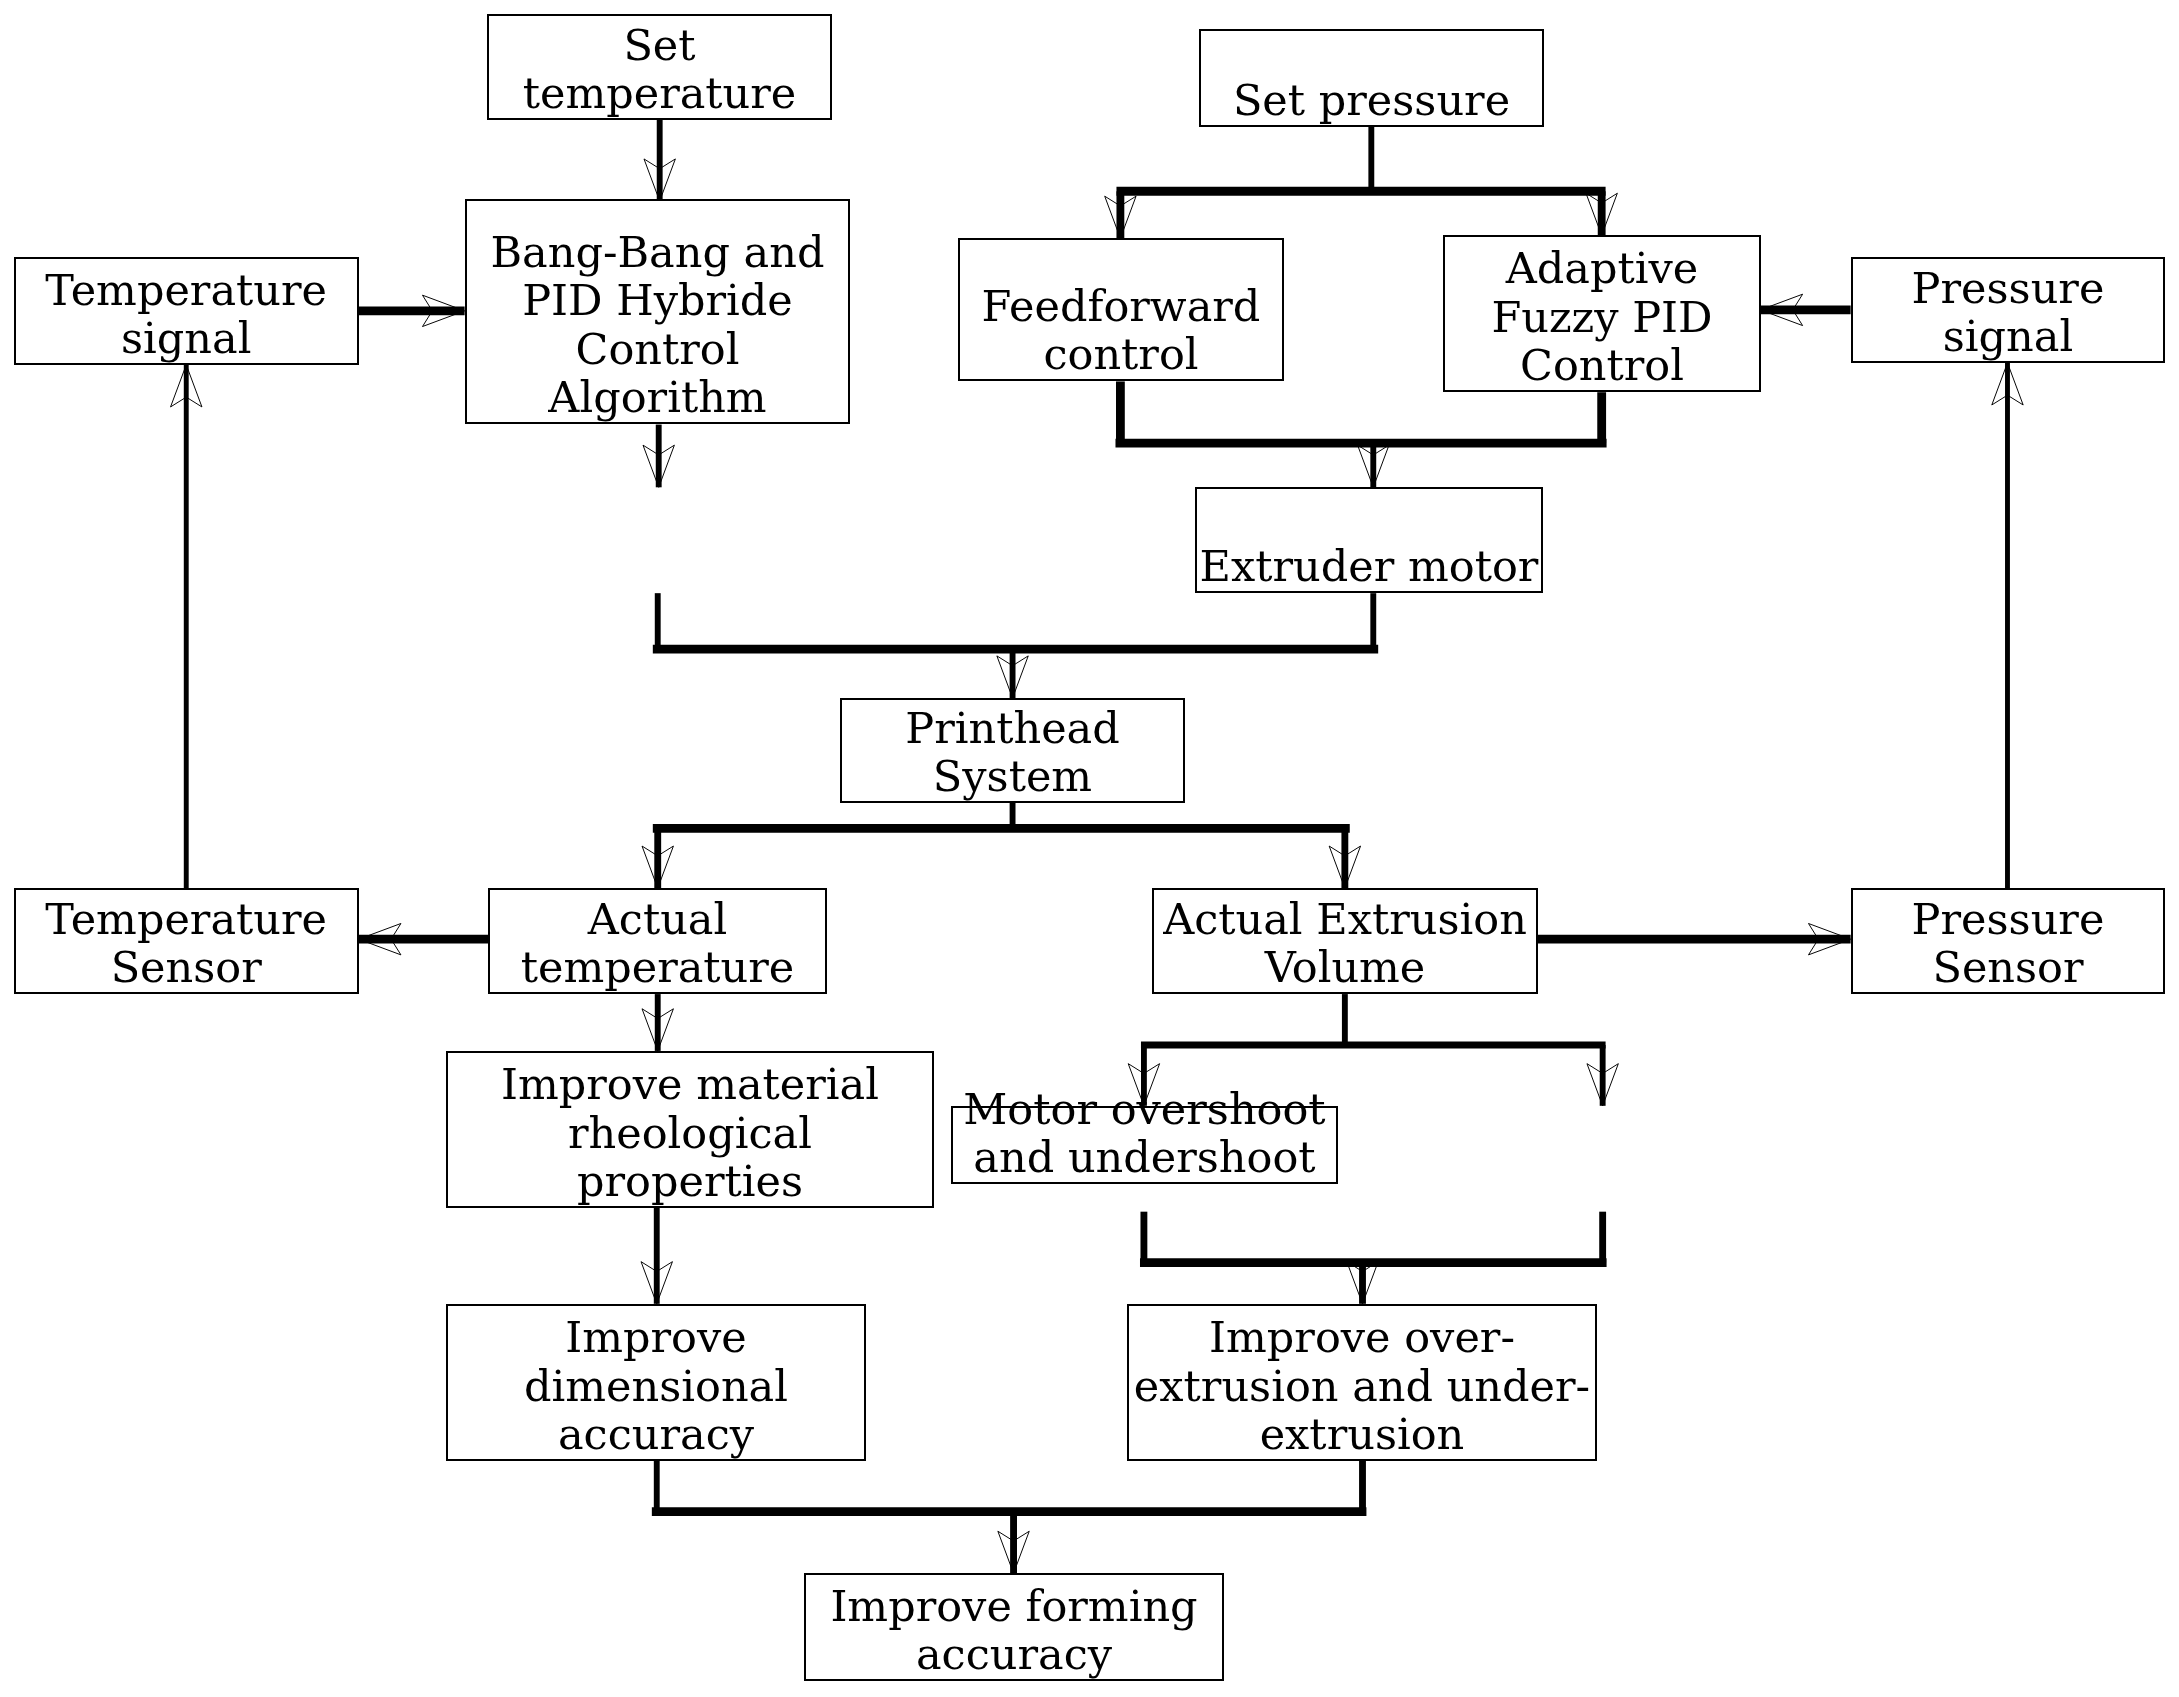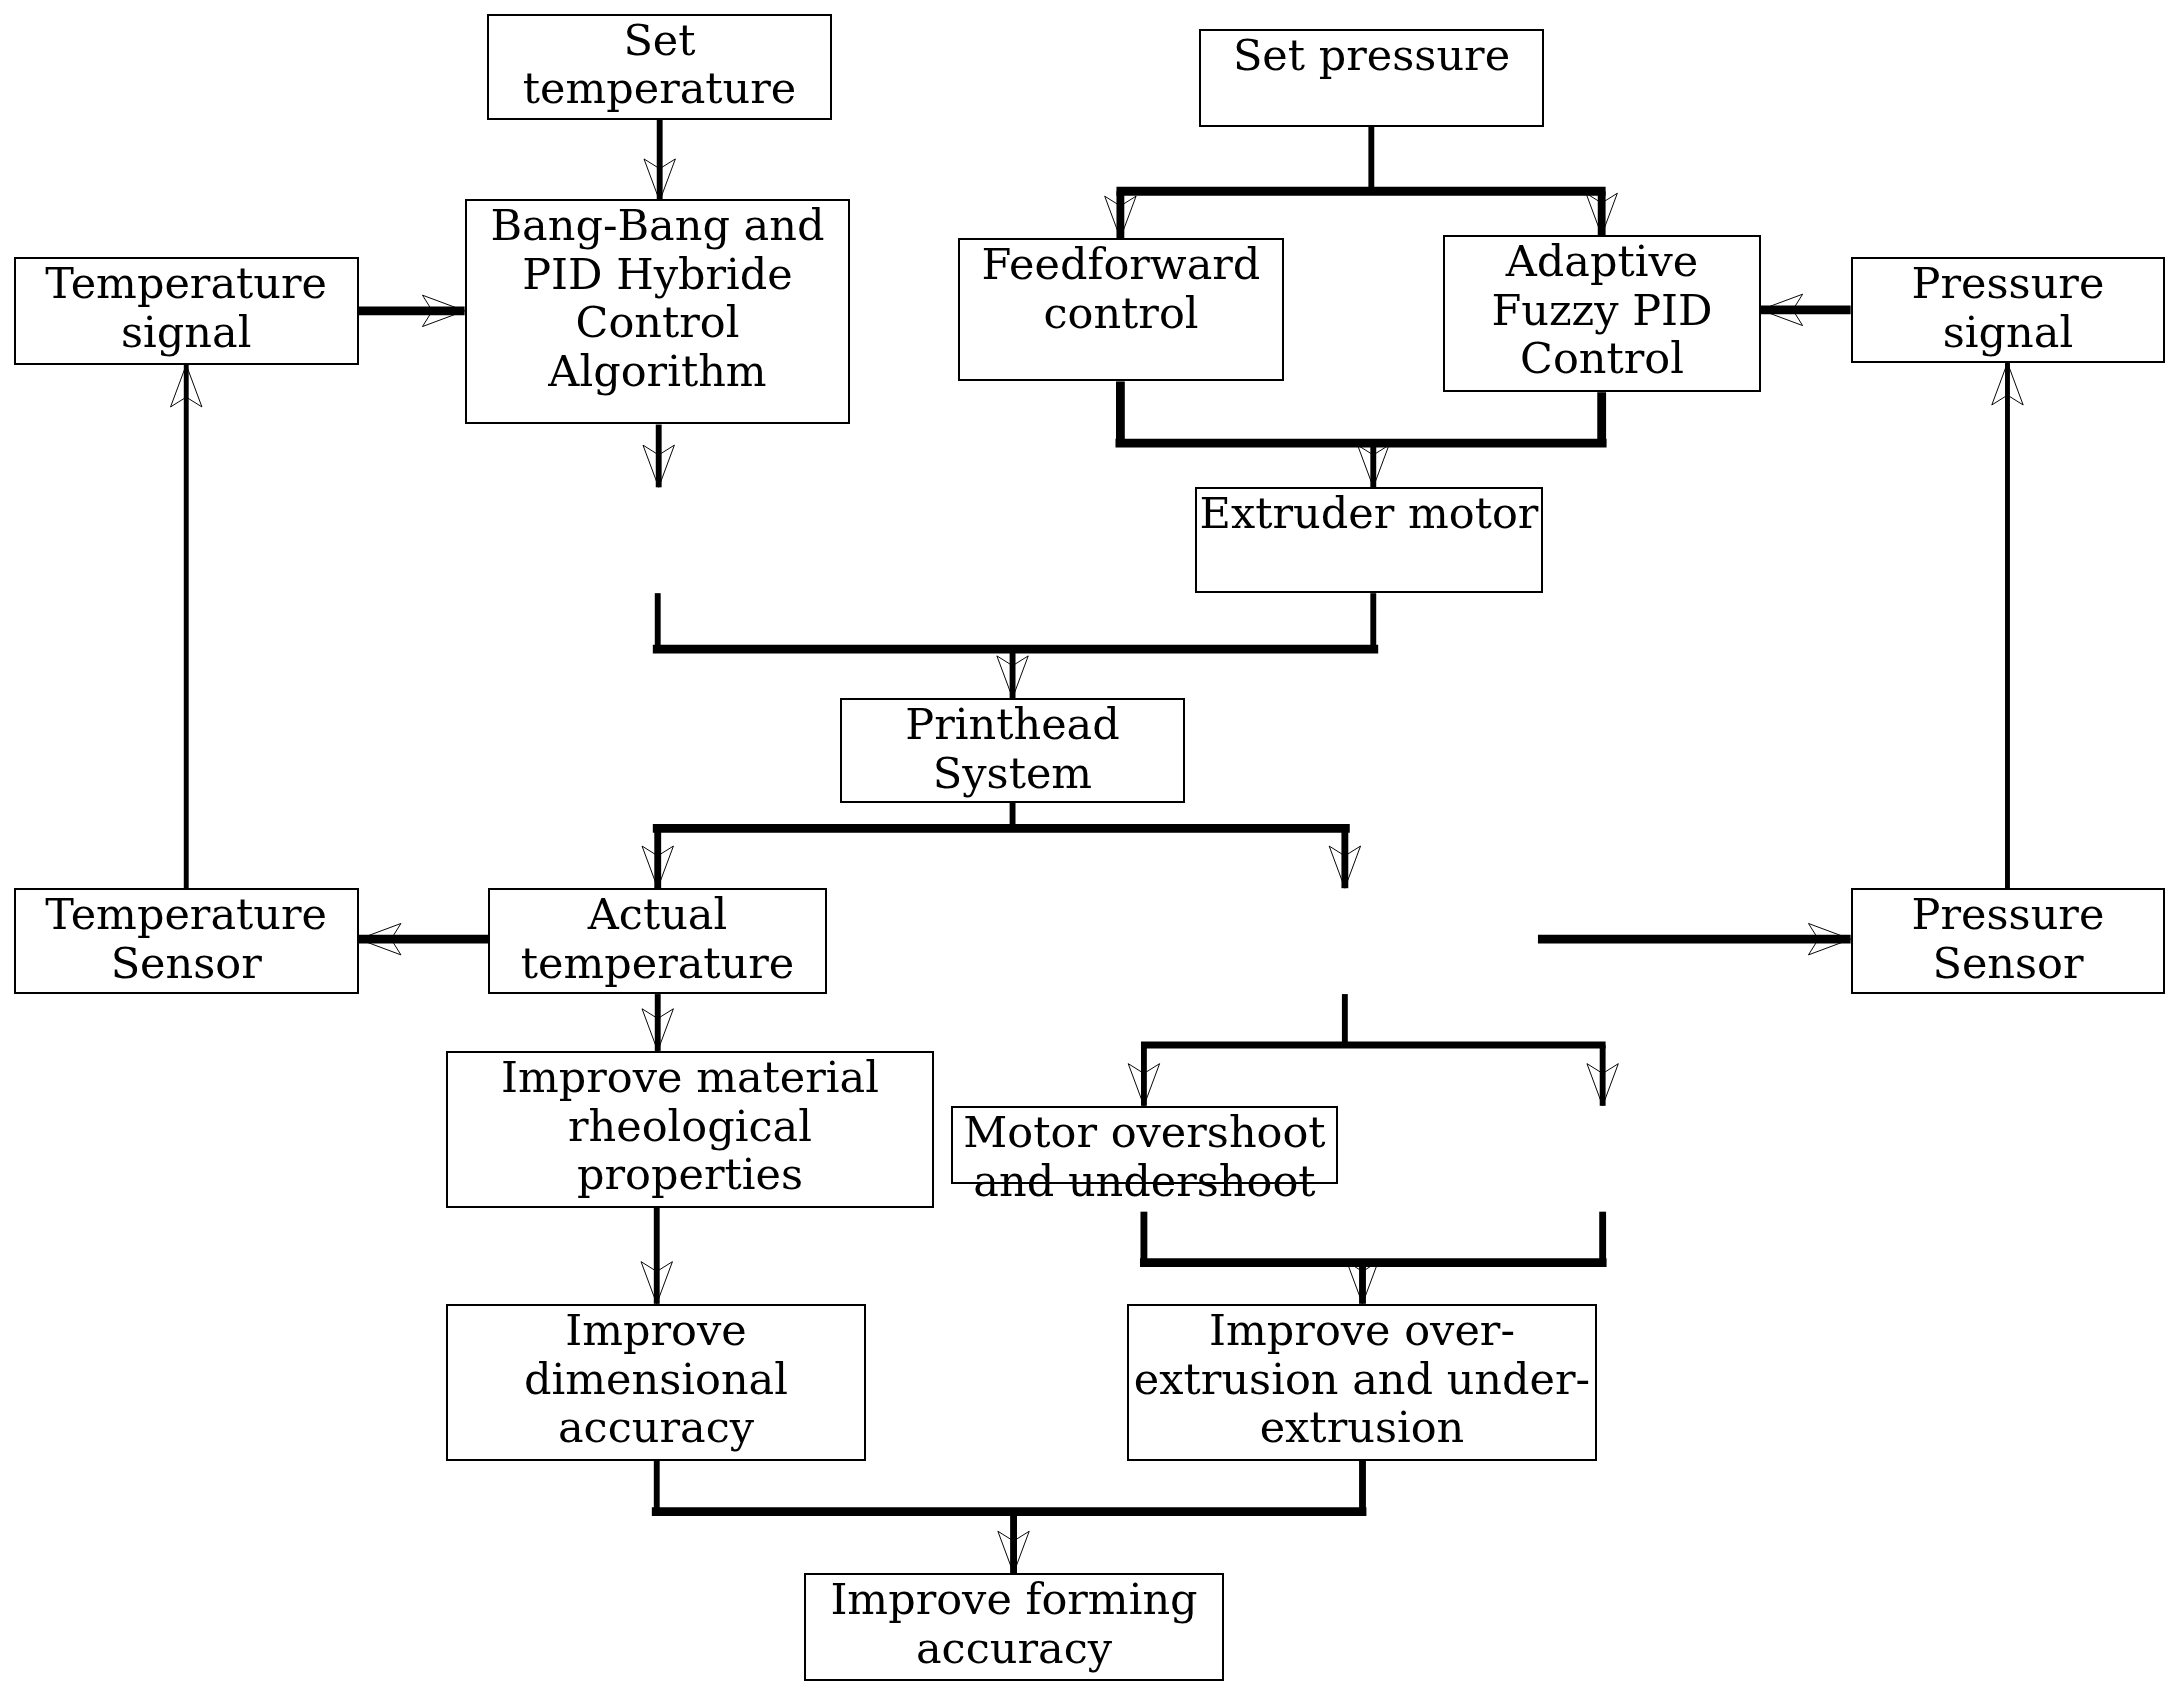--- a/index.html
+++ b/index.html
@@ -3,21 +3,21 @@
 <meta charset="utf-8">
 <style>
   html,body{margin:0;padding:0;background:#ffffff;}
   .canvas{position:relative;width:2180px;height:1698px;background:#ffffff;overflow:hidden;}
   .edges{position:absolute;left:0;top:0;width:2180px;height:1698px;}
   .edges path{stroke:#000000;fill:none;}
   .w5{stroke-width:5px;} .w6{stroke-width:6px;} .w7{stroke-width:7px;}
   .w8{stroke-width:8px;} .w9{stroke-width:9px;}
   .a{marker-end:url(#arr);}
   .node{position:absolute;box-sizing:border-box;background:#ffffff;border:2.9px solid #000000;
-        display:flex;align-items:flex-start;justify-content:center;text-align:center;}
+        display:flex;align-items:flex-end;justify-content:center;text-align:center;}
   .lbl{font-family:"DejaVu Serif","Liberation Serif",serif;font-size:43px;line-height:1.13;
        color:#000000;white-space:pre-line;}
 </style>
 </head>
 <body>
 
 <div class="canvas">
 
   <svg class="edges" viewBox="0 0 2224 1732" width="2180" height="1698" xmlns="http://www.w3.org/2000/svg">
     <defs>
@@ -165,20 +165,24 @@
   <div class="node" style="left:13.7px;top:888px;width:345px;height:106px">
     <span class="lbl">Temperature
 Sensor</span>
   </div>
 
   <div class="node" style="left:488px;top:888px;width:339px;height:106px">
     <span class="lbl">Actual
 temperature</span>
   </div>
 
+  <div class="node" style="left:1152px;top:888px;width:386px;height:106px">
+    <span class="lbl">Actual Extrusion
+Volume</span>
+  </div>
 
   <div class="node" style="left:1851px;top:888px;width:314px;height:106px">
     <span class="lbl">Pressure
 Sensor</span>
   </div>
 
   <div class="node" style="left:446px;top:1051px;width:488px;height:157px">
     <span class="lbl">Improve material
 rheological
 properties</span>

